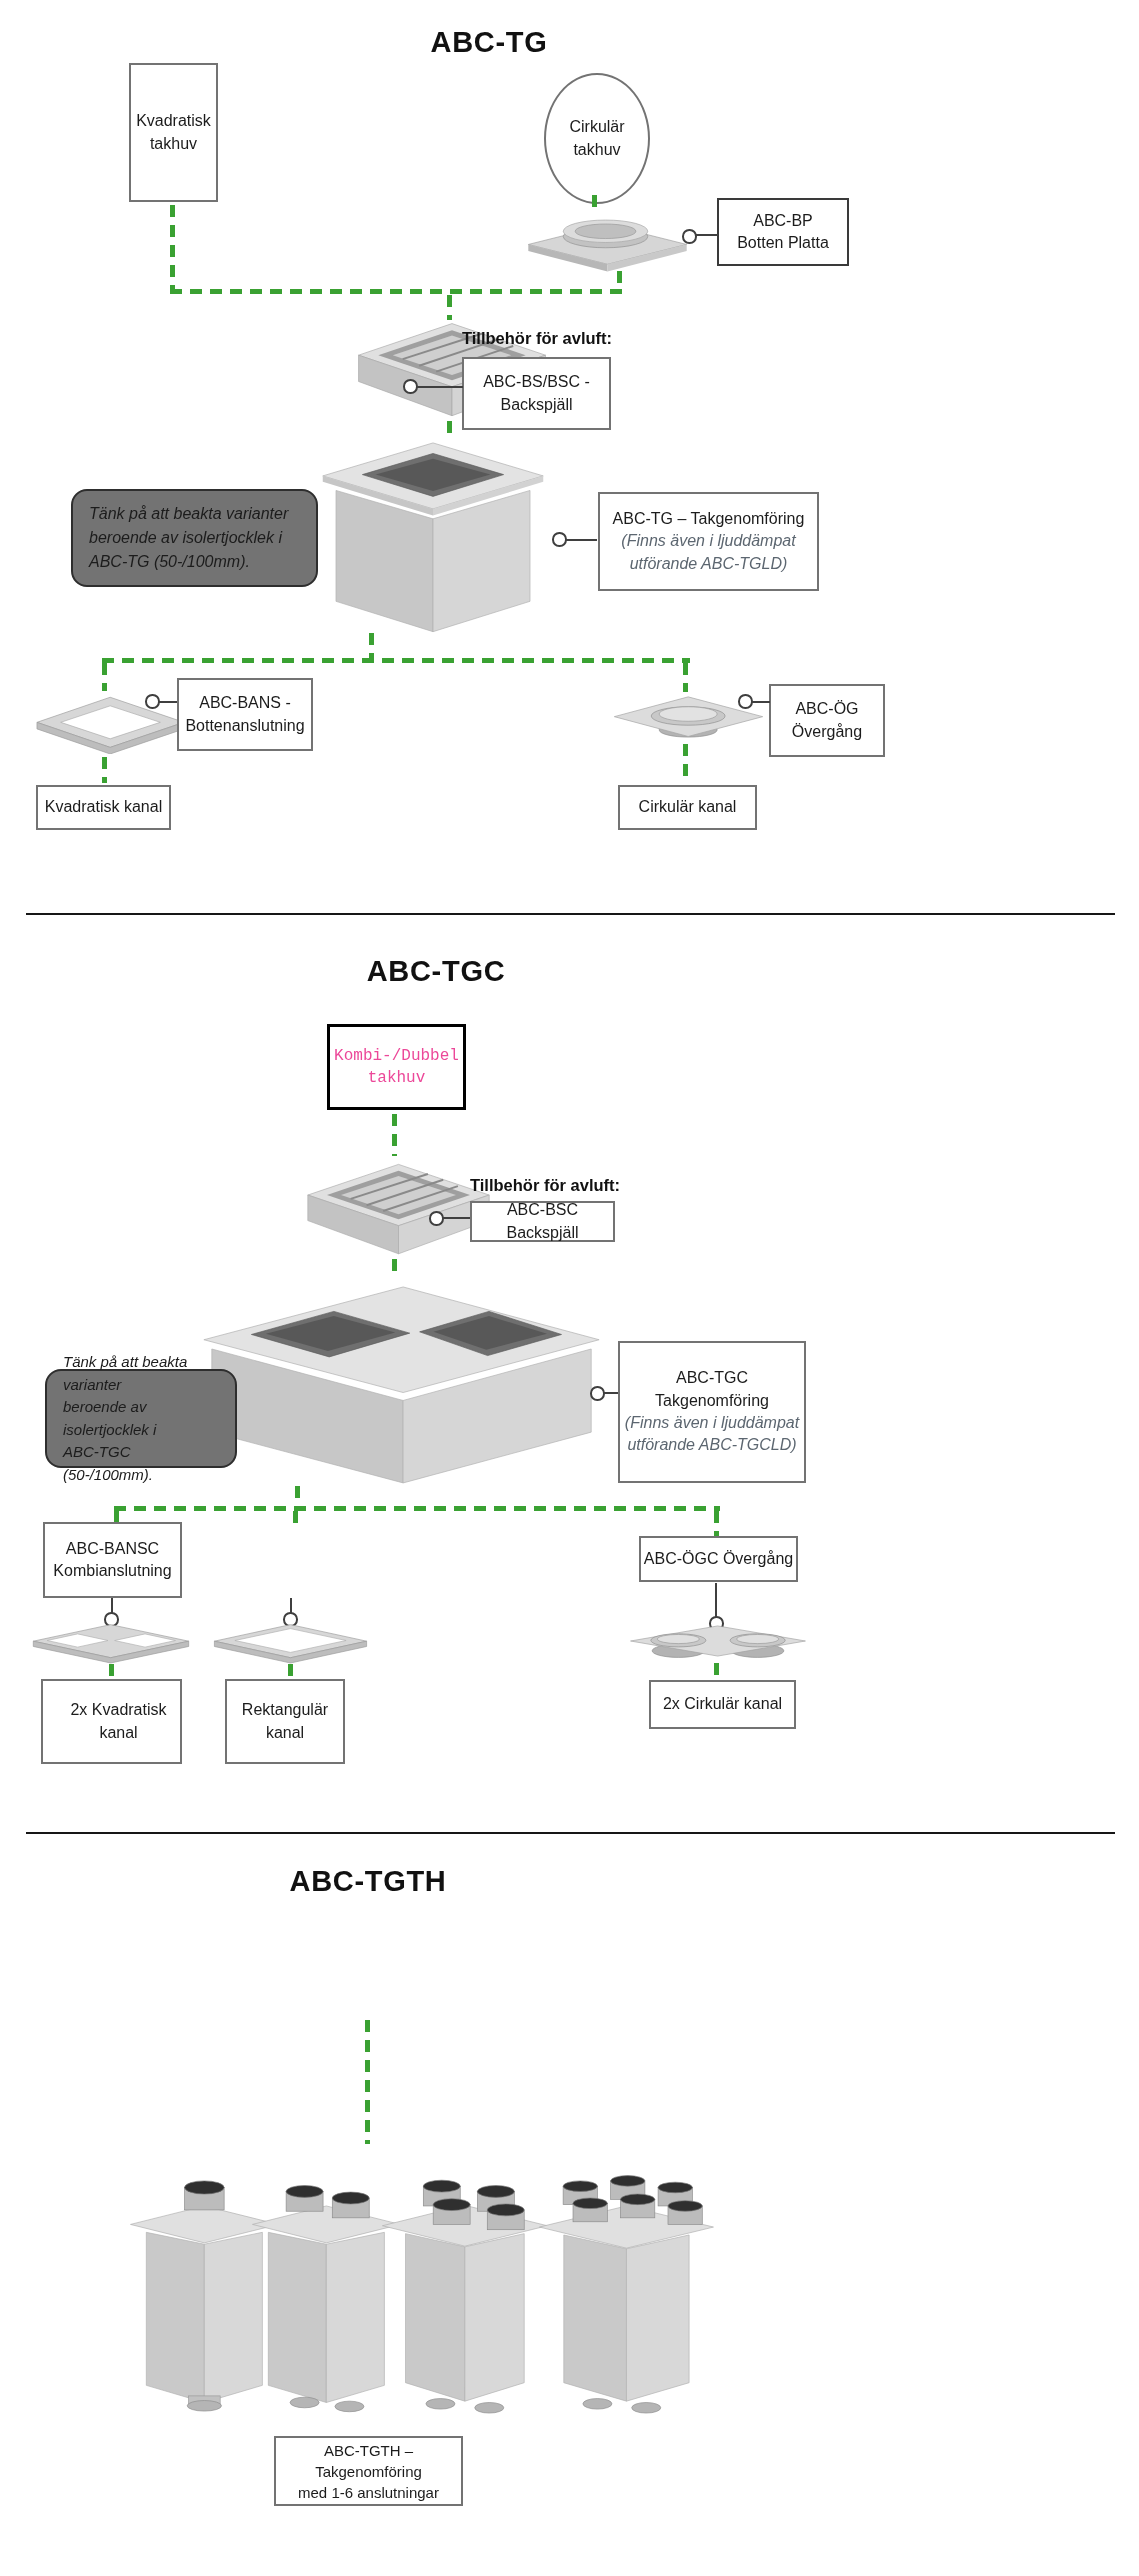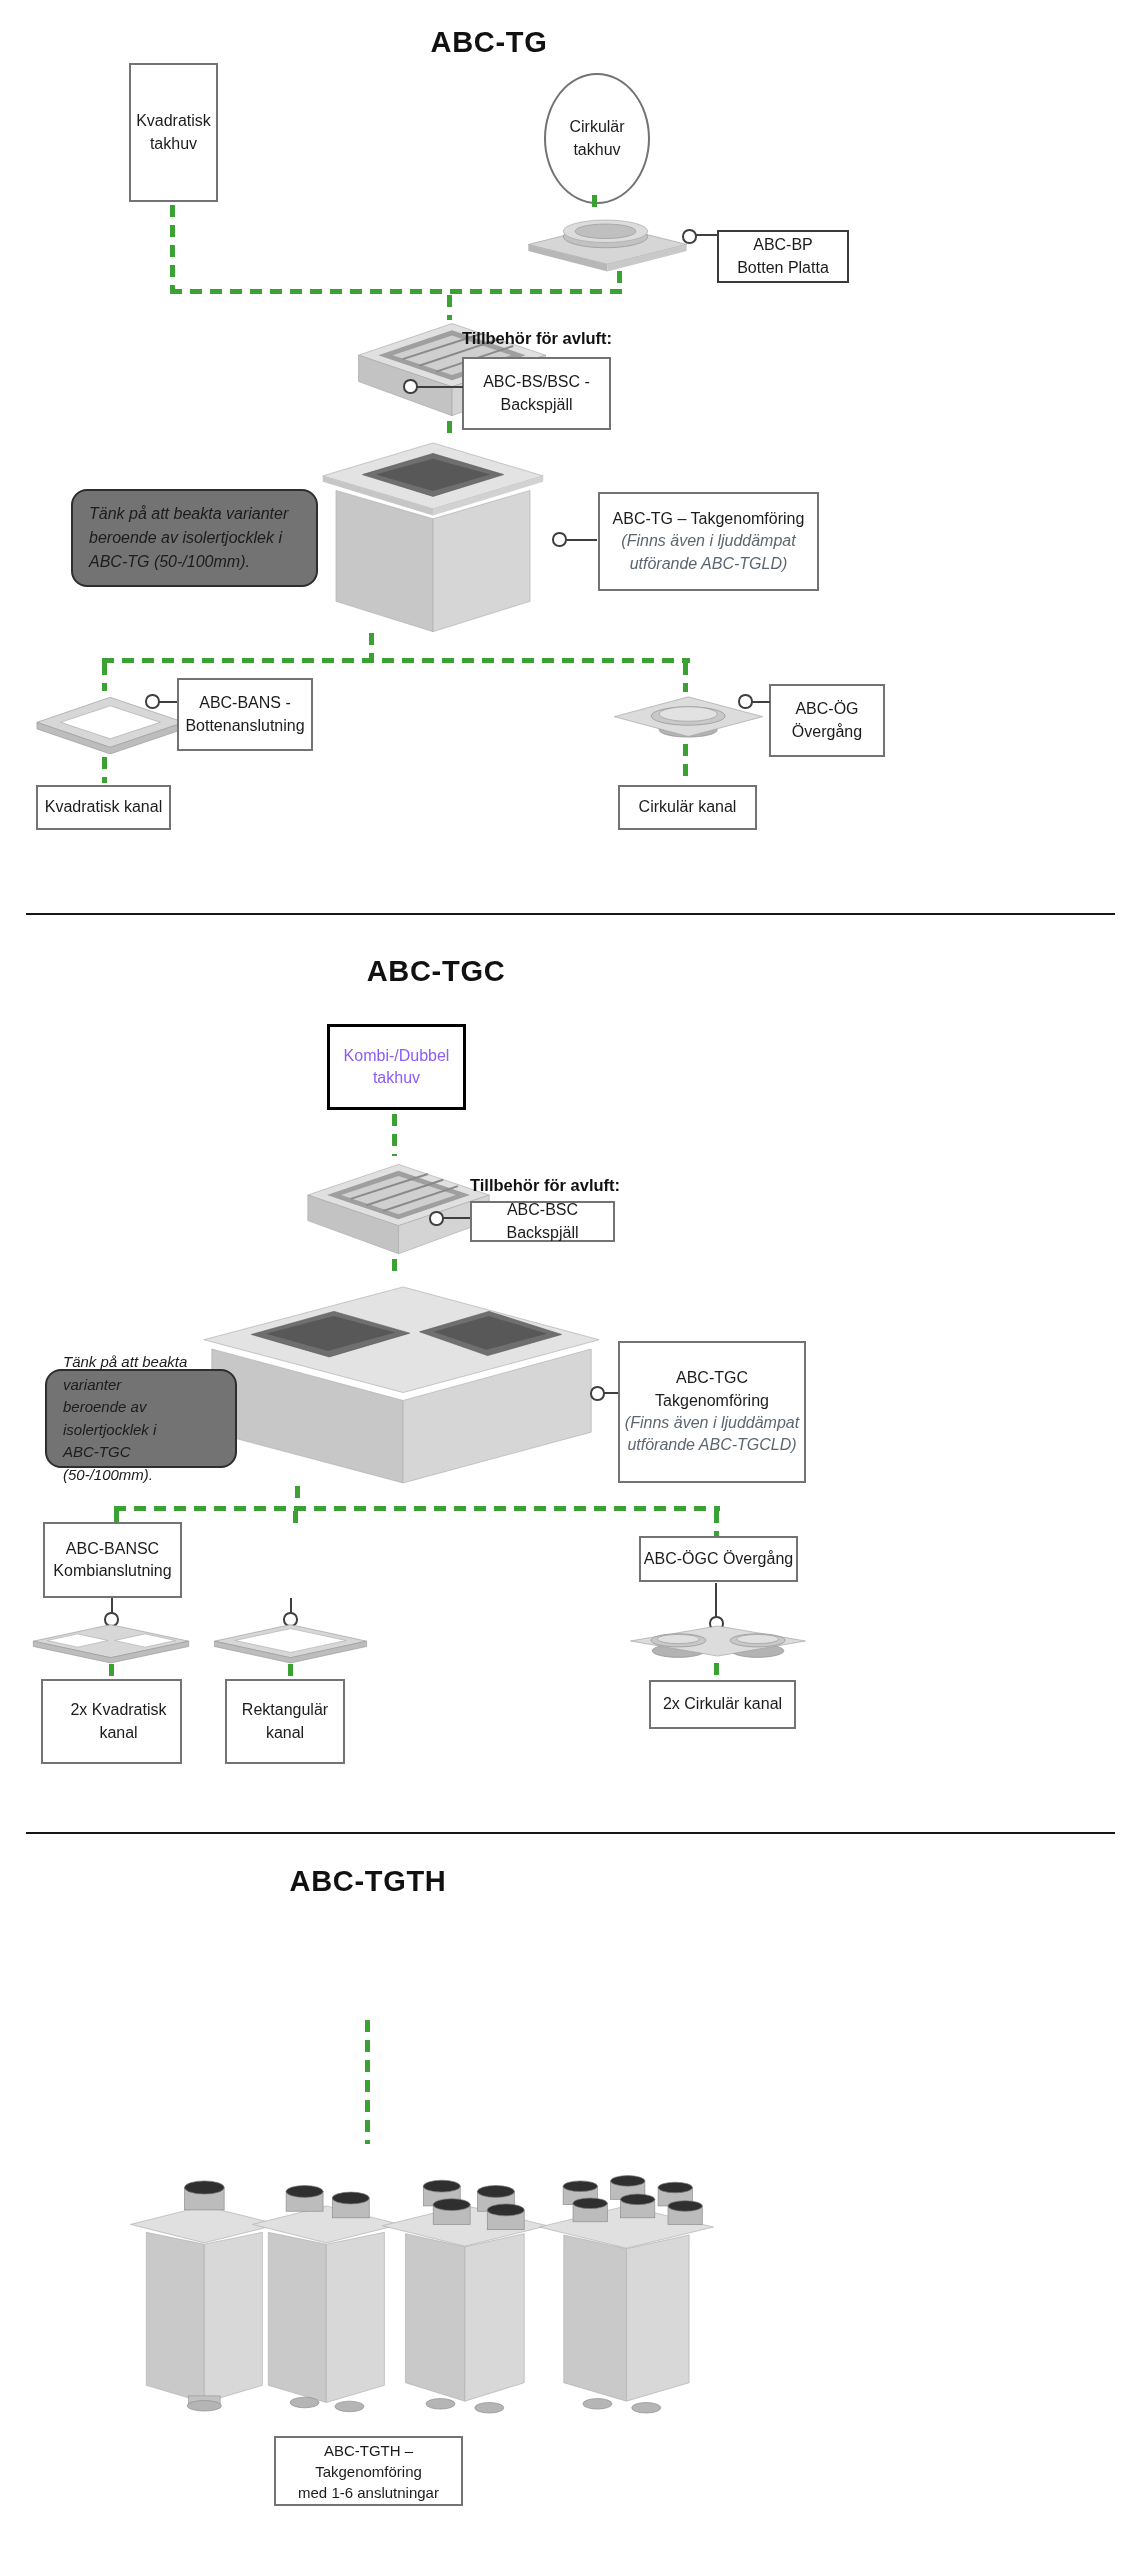--- a/index.html
+++ b/index.html
@@ -17,21 +17,21 @@
           justify-content:center; padding:6.6px 12px 6.6px 16px; text-align:left; }
   .dashv { position:absolute; width:5.3px; background:repeating-linear-gradient(180deg,#3aa132 0 12px,transparent 12px 20px); }
   .dashh { position:absolute; height:5.3px; background:repeating-linear-gradient(90deg,#3aa132 0 12px,transparent 12px 20px); }
   .ccirc { position:absolute; width:14.5px; height:14.5px; border:2px solid #3f3f3f; border-radius:50%;
            background:#fff; box-sizing:border-box; }
   .clineh { position:absolute; height:2px; background:#3f3f3f; }
   .clinev { position:absolute; width:2px; background:#3f3f3f; }
   .divider { position:absolute; height:2px; background:#161616; }
   .smallhead { position:absolute; font-size:16.5px; font-weight:700; color:#111; }
   .ital { font-style:italic; color:#5c6670; }
-  .graytxt { color:#8b5cf6; }
+  .graytxt { color:#ec4899;font-family:Liberation Mono, monospace; }
 </style>
 </head>
 <body>
 
 <div class="canvas">
 
   <div class="title" style="left:357px; top:26.4px; width:264px;">ABC-TG</div>
 
   <div class="lbox" style="left:129px; top:63px; width:89px; height:139px;">
     <div>Kvadratisk</div>
@@ -51,21 +51,21 @@
 
   <svg class="abs" style="left:525px; top:210px;" width="165" height="63" viewBox="0 0 250 95">
     <polygon points="5,52 125,22 245,52 125,82" fill="#d6d6d6" stroke="#9e9e9e"></polygon>
     <polygon points="5,52 125,82 125,93 5,62" fill="#b7b7b7"></polygon>
     <polygon points="125,82 245,52 245,62 125,93" fill="#c9c9c9"></polygon>
     <ellipse cx="122" cy="40" rx="64" ry="17" fill="#c2c2c2" stroke="#8f8f8f"></ellipse>
     <ellipse cx="122" cy="32" rx="64" ry="17" fill="#dcdcdc" stroke="#a5a5a5"></ellipse>
     <ellipse cx="122" cy="32" rx="46" ry="11" fill="#bfbfbf" stroke="#979797"></ellipse>
   </svg>
 
-  <div class="lbox" style="left:717px; top:198px; width:132px; height:53px; border-color:#3a3a3a;margin-top:32px;">
+  <div class="lbox" style="left:717px; top:198px; width:132px; height:68px; border-color:#3a3a3a;">
     <div>ABC-BP</div>
     <div>Botten Platta</div>
   </div>
   <div class="clineh" style="left:692px; top:234px; width:26.4px;"></div>
   <div class="ccirc" style="left:682px; top:229px;"></div>
 
   <svg class="abs" style="left:353px; top:317px;" width="198" height="102" viewBox="0 0 300 155">
     <polygon points="8,58 150,10 292,58 150,106" fill="#e0e0e0" stroke="#a8a8a8"></polygon>
     <polygon points="38,58 150,20 262,58 150,96" fill="#9f9f9f"></polygon>
     <polygon points="60,58 150,28 240,58 150,88" fill="#cfcfcf"></polygon>

